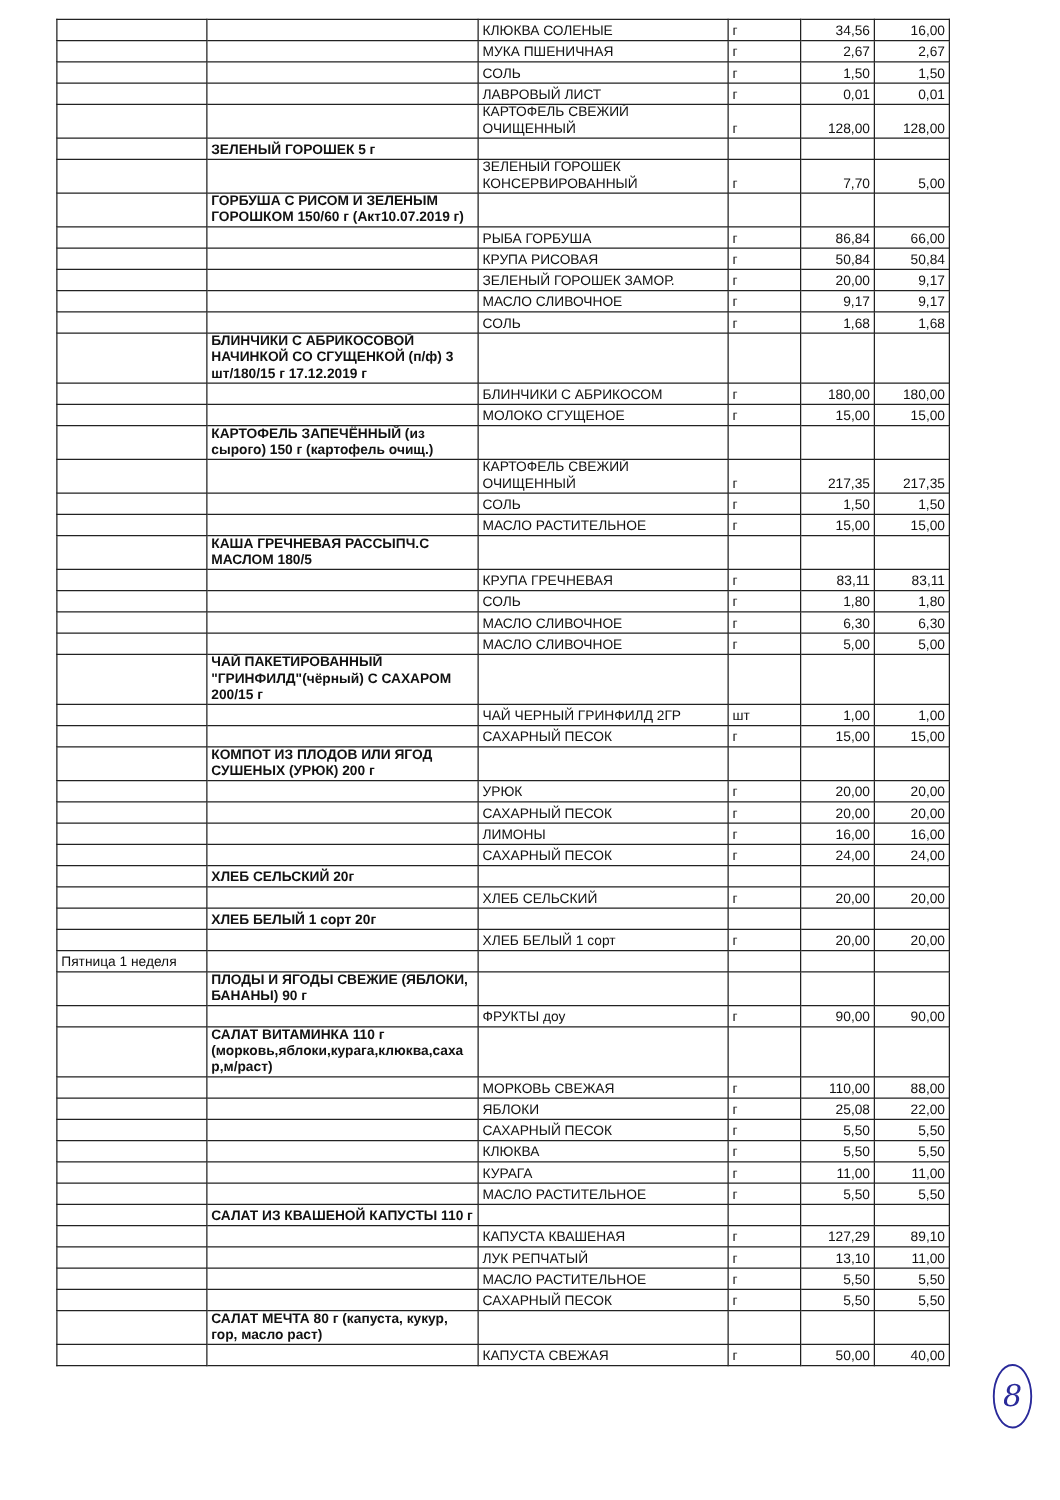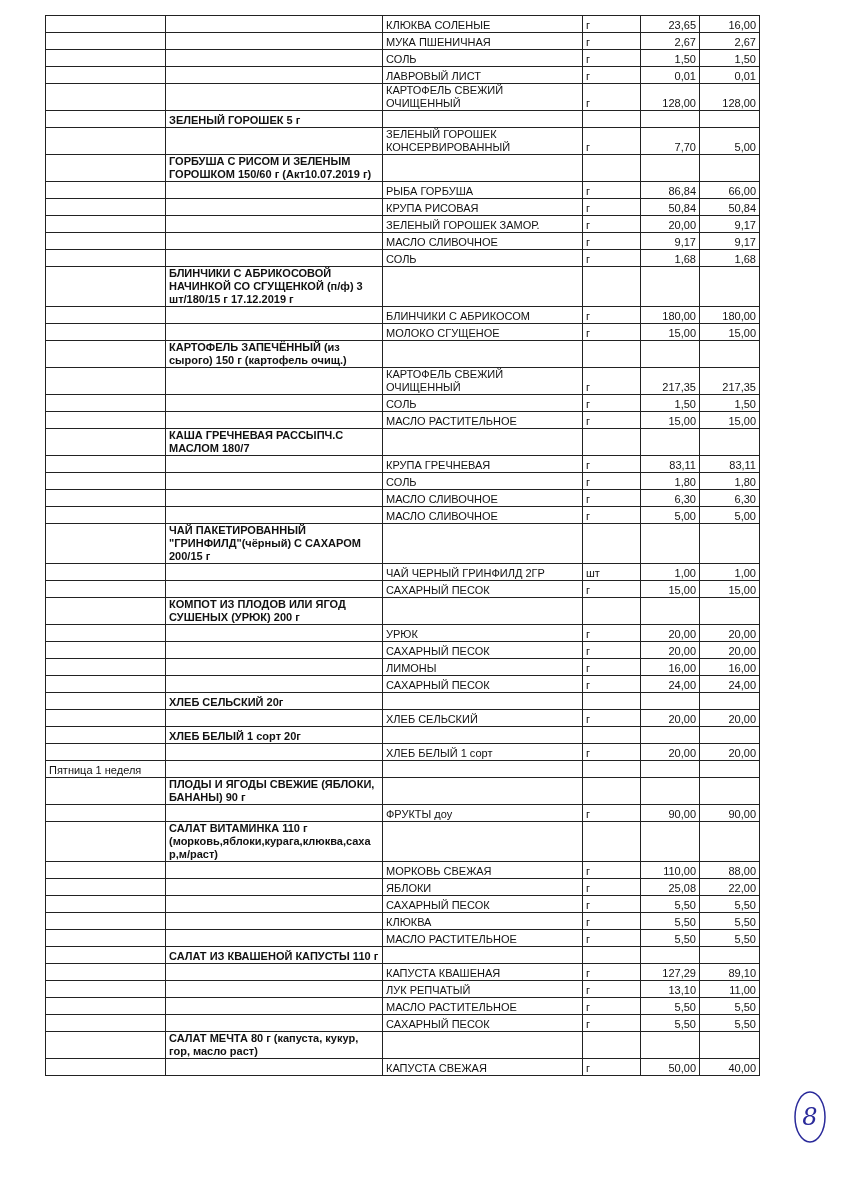--- a/index.html
+++ b/index.html
@@ -39,21 +39,21 @@
       <col class="c-unit">
       <col class="c-gross">
       <col class="c-net">
   </colgroup>
   <tbody id="doc-body">
       <tr>
         <td></td>
         <td></td>
         <td>КЛЮКВА СОЛЕНЫЕ</td>
         <td class="unit">г</td>
-        <td class="num">23,65</td>
+        <td class="num">34,56</td>
         <td class="num">16,00</td>
       </tr>
       <tr>
         <td></td>
         <td></td>
         <td>МУКА ПШЕНИЧНАЯ</td>
         <td class="unit">г</td>
         <td class="num">2,67</td>
         <td class="num">2,67</td>
       </tr>
@@ -196,21 +196,21 @@
       <tr>
         <td></td>
         <td></td>
         <td>МАСЛО РАСТИТЕЛЬНОЕ</td>
         <td class="unit">г</td>
         <td class="num">15,00</td>
         <td class="num">15,00</td>
       </tr>
       <tr>
         <td></td>
-        <td class="dish">КАША ГРЕЧНЕВАЯ РАССЫПЧ.С МАСЛОМ 180/7</td>
+        <td class="dish">КАША ГРЕЧНЕВАЯ РАССЫПЧ.С МАСЛОМ 180/5</td>
         <td></td>
         <td></td>
         <td></td>
         <td></td>
       </tr>
       <tr>
         <td></td>
         <td></td>
         <td>КРУПА ГРЕЧНЕВАЯ</td>
         <td class="unit">г</td>
@@ -393,20 +393,28 @@
         <td class="num">5,50</td>
         <td class="num">5,50</td>
       </tr>
       <tr>
         <td></td>
         <td></td>
         <td>КЛЮКВА</td>
         <td class="unit">г</td>
         <td class="num">5,50</td>
         <td class="num">5,50</td>
+      </tr>
+      <tr>
+        <td></td>
+        <td></td>
+        <td>КУРАГА</td>
+        <td class="unit">г</td>
+        <td class="num">11,00</td>
+        <td class="num">11,00</td>
       </tr>
       <tr>
         <td></td>
         <td></td>
         <td>МАСЛО РАСТИТЕЛЬНОЕ</td>
         <td class="unit">г</td>
         <td class="num">5,50</td>
         <td class="num">5,50</td>
       </tr>
       <tr>

